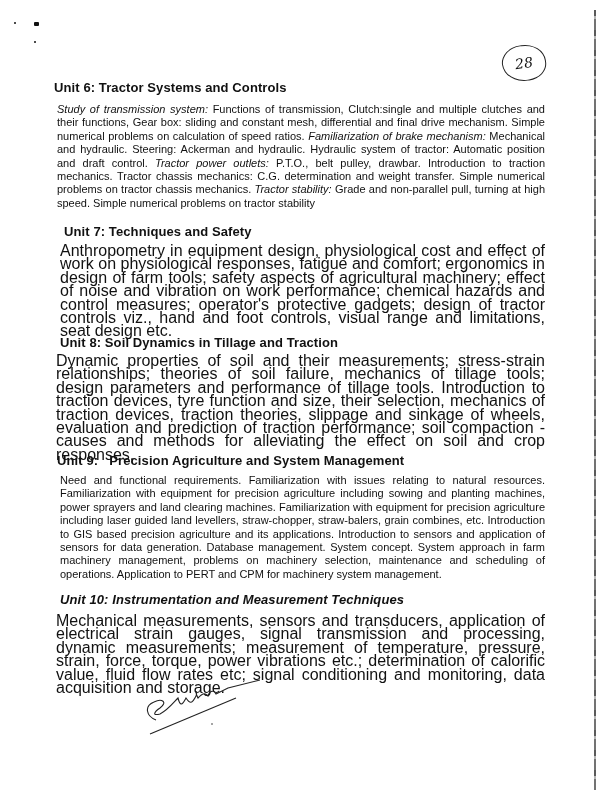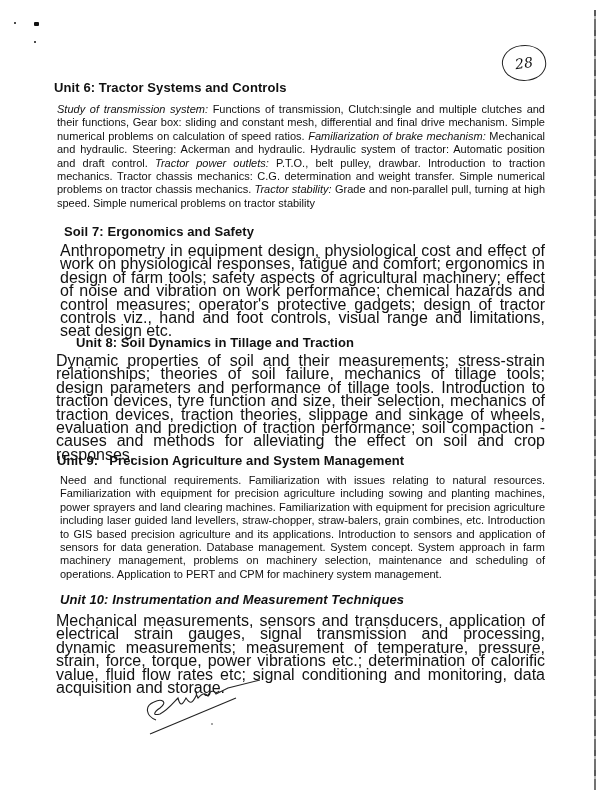--- a/index.html
+++ b/index.html
@@ -31,26 +31,26 @@
 <div class="page-num">
   <span>28</span>
 </div>
 
 <section class="u6">
   <h2 class="unit-title" style="left:50px;top:76px;">Unit 6: Tractor Systems and Controls</h2>
   <p class="unit-body" style="left:57px;top:103px;width:488px;"><em>Study of transmission system:</em><span> Functions of transmission, Clutch:single and multiple clutches and their functions, Gear box: sliding and constant mesh, differential and final drive mechanism. Simple numerical problems on calculation of speed ratios. </span><em>Familiarization of brake mechanism:</em><span> Mechanical and hydraulic. Steering: Ackerman and hydraulic. Hydraulic system of tractor: Automatic position and draft control. </span><em>Tractor power outlets:</em><span> P.T.O., belt pulley, drawbar. Introduction to traction mechanics. Tractor chassis mechanics: C.G. determination and weight transfer. Simple numerical problems on tractor chassis mechanics. </span><em>Tractor stability:</em><span> Grade and non-parallel pull, turning at high speed. Simple numerical problems on tractor stability</span></p>
 </section>
 
 <section>
-  <h2 class="unit-title" style="left:60px;top:220px;">Soil 7: Ergonomics and Safety</h2>
+  <h2 class="unit-title" style="left:60px;top:220px;">Unit 7: Techniques and Safety</h2>
   <p class="unit-body" style="left:60px;top:244px;width:485px;">Anthropometry in equipment design, physiological cost and effect of work on physiological responses, fatigue and comfort; ergonomics in design of farm tools; safety aspects of agricultural machinery; effect of noise and vibration on work performance; chemical hazards and control measures; operator's protective gadgets; design of tractor controls viz., hand and foot controls, visual range and limitations, seat design etc.</p>
 </section>
 
 <section>
-  <h2 class="unit-title" style="left:72px;top:331px;">Unit 8: Soil Dynamics in Tillage and Traction</h2>
+  <h2 class="unit-title" style="left:56px;top:331px;">Unit 8: Soil Dynamics in Tillage and Traction</h2>
   <p class="unit-body" style="left:56px;top:354px;width:489px;">Dynamic properties of soil and their measurements; stress-strain relationships; theories of soil failure, mechanics of tillage tools; design parameters and performance of tillage tools. Introduction to traction devices, tyre function and size, their selection, mechanics of traction devices, traction theories, slippage and sinkage of wheels, evaluation and prediction of traction performance; soil compaction - causes and methods for alleviating the effect on soil and crop responses.</p>
 </section>
 
 <section class="u9">
   <h2 class="unit-title" style="left:53px;top:449px;white-space:pre;">Unit 9:   Precision Agriculture and System Management</h2>
   <p class="unit-body" style="left:60px;top:474px;width:485px;">Need and functional requirements. Familiarization with issues relating to natural resources. Familiarization with equipment for precision agriculture including sowing and planting machines, power sprayers and land clearing machines. Familiarization with equipment for precision agriculture including laser guided land levellers, straw-chopper, straw-balers, grain combines, etc. Introduction to GIS based precision agriculture and its applications. Introduction to sensors and application of sensors for data generation. Database management. System concept. System approach in farm machinery management, problems on machinery selection, maintenance and scheduling of operations. Application to PERT and CPM for machinery system management.</p>
 </section>
 
 <section>
   <h2 class="unit-title" style="left:56px;top:588px;font-style:italic;">Unit 10: Instrumentation and Measurement Techniques</h2>

